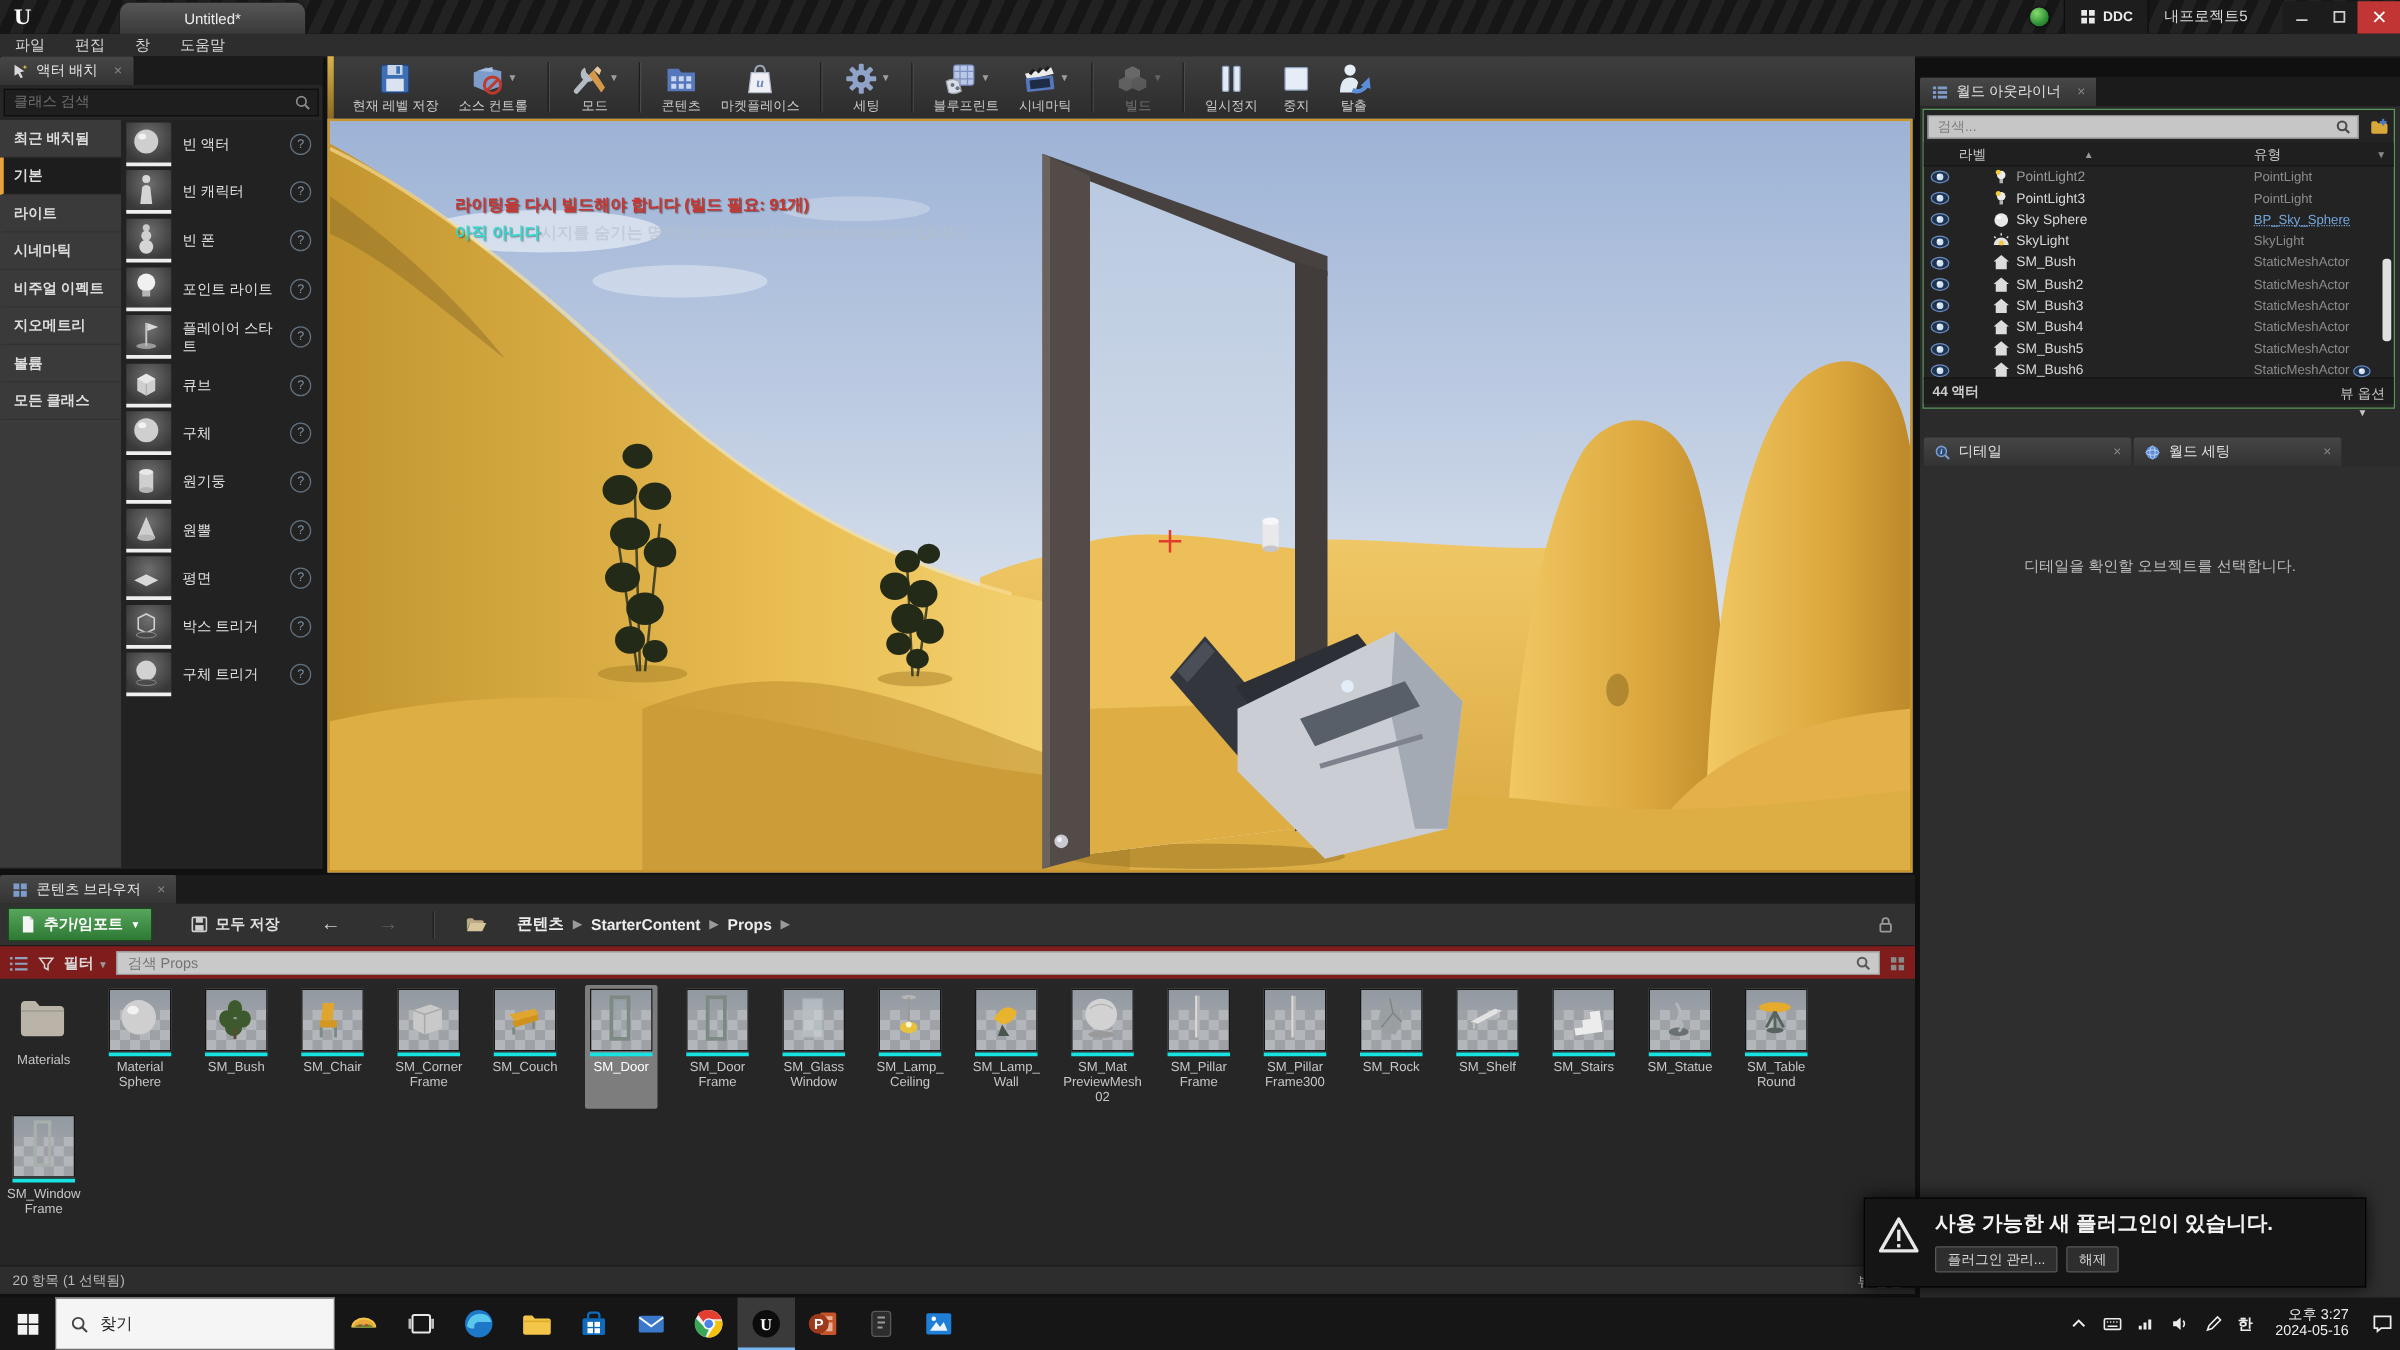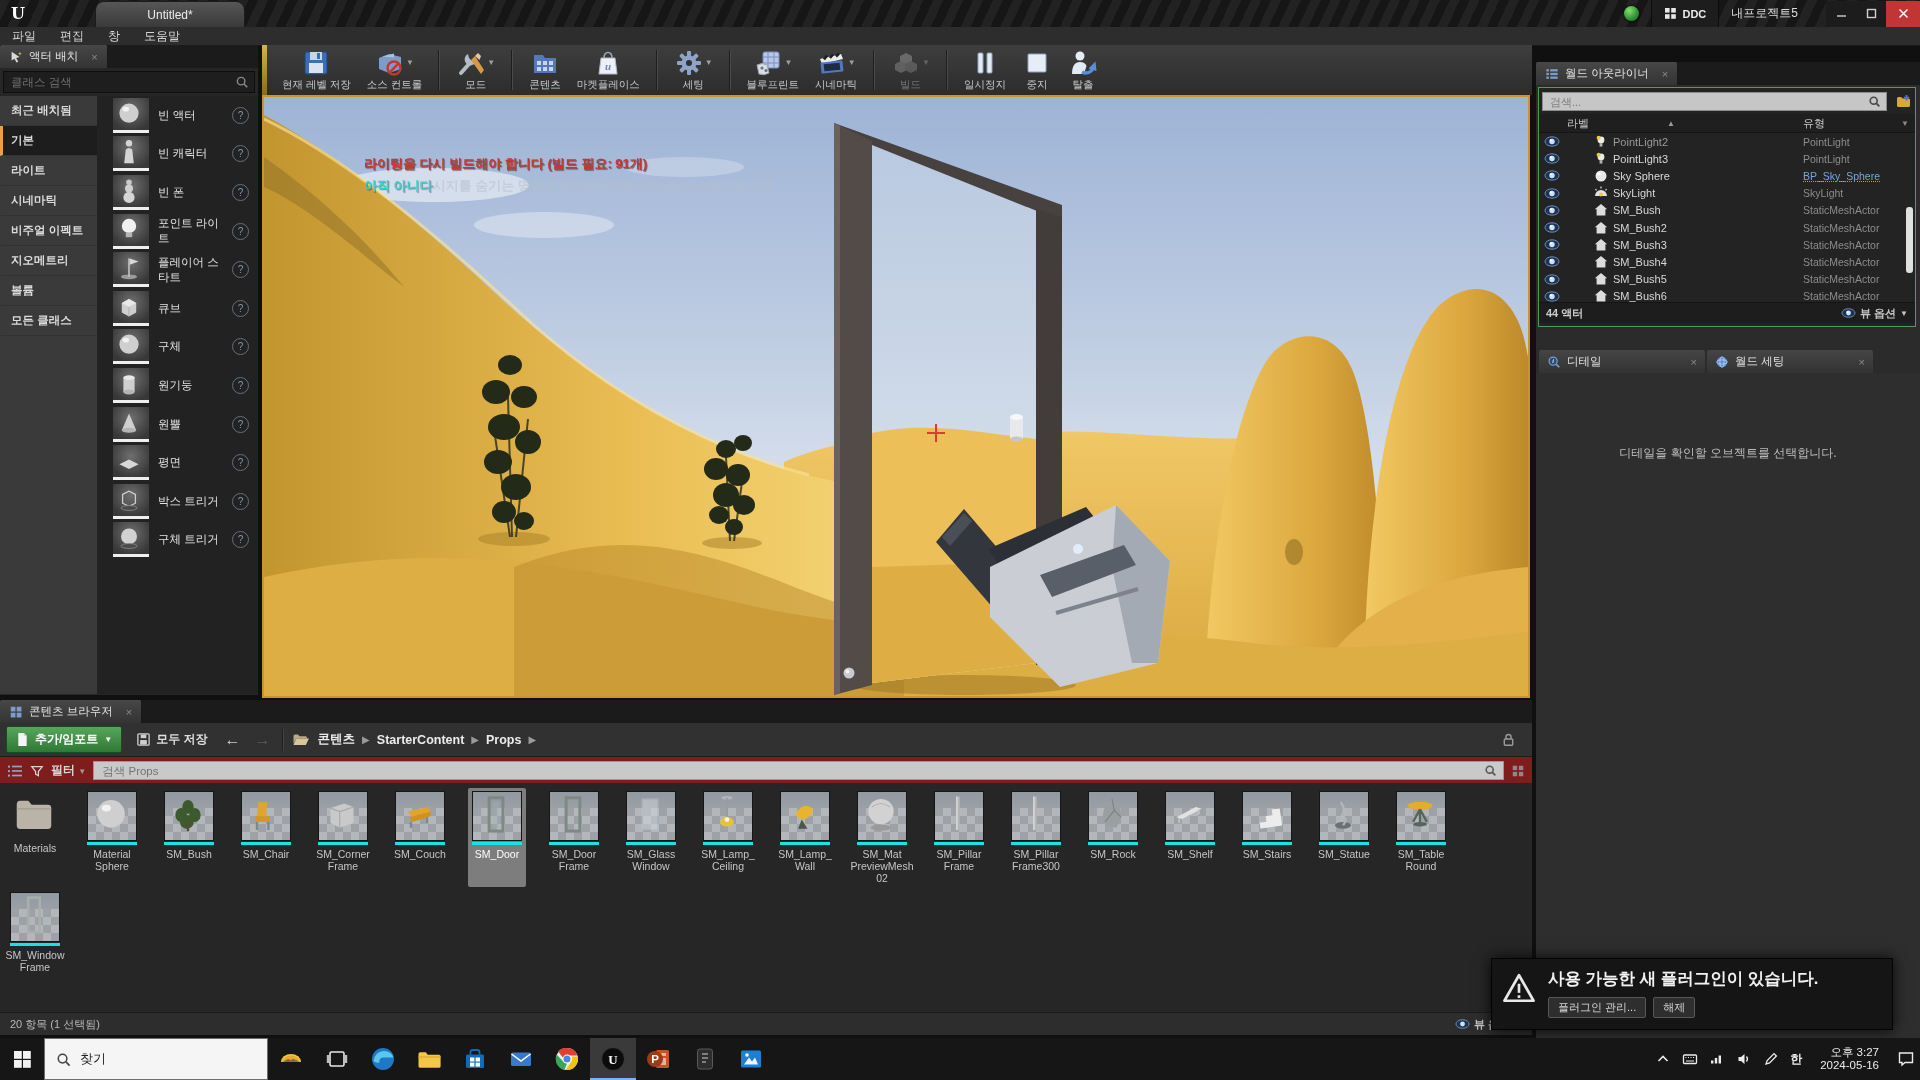--- a/index.html
+++ b/index.html
@@ -46,21 +46,21 @@
     margin:3px;height:20px;padding:0 5px;}
   .searchrow input{flex:1;background:transparent;border:none;outline:none;color:#bbb;
     font-size:11.5px;font-family:inherit;min-width:0;}
   .searchrow input::placeholder{color:#6f6f6f;}
   #pa-body{display:flex;height:598px;}
   #pa-cats{width:97px;background:#3a3a3a;}
   .pa-cat{height:29px;display:flex;align-items:center;padding-left:8px;font-size:11.5px;
     color:#dcdcdc;border-left:3px solid transparent;border-bottom:1px solid #323232;font-weight:bold;}
   .pa-cat.sel{background:#1d1d1d;border-left-color:var(--accent-orange);}
   #pa-items{flex:1;background:#222222;overflow:hidden;}
-  .pa-item{height:38.6px;display:flex;align-items:center;gap:9px;padding-left:16px;}
+  .pa-item{height:38.6px;display:flex;align-items:center;gap:9px;padding-left:4px;}
   .pa-thumb{width:36px;height:32px;border-bottom:3px solid #efefef;
     background:radial-gradient(circle at 50% 35%,#6f6f6f,#383838 80%);}
   .pa-item .lbl{font-size:11.5px;color:#e2e2e2;flex:1;}
   .pa-help{width:15px;height:15px;border-radius:50%;border:1.5px solid #62707e;color:#8595a5;
     font-size:10px;display:flex;align-items:center;justify-content:center;margin-right:9px;flex:none;}
 
   
   #toolbar{left:262px;top:45px;width:1270px;height:50px;
     background:linear-gradient(#3e3e3e,#2c2c2c);display:flex;align-items:stretch;border-bottom:1px solid #171717;}
   .tb-gold{width:5px;background:linear-gradient(180deg,#dab14b,#8a6a20);}
@@ -98,31 +98,31 @@
   .o-row .eye{width:25px;padding-left:5px;box-sizing:content-box;flex:none;}
   .o-row .spacer{width:24px;flex:none;}
   .o-row .ricon{width:20px;flex:none;}
   .o-row .lab{flex:1;color:#d8d8d8;overflow:hidden;white-space:nowrap;}
   .o-row.dim .lab{color:#9a9a9a;}
   .o-row .typ{width:112px;color:#8c8c8c;font-size:10.5px;flex:none;}
   .o-row .typ.link{color:var(--type-link-blue);text-decoration:underline;text-decoration-style:dotted;}
   .o-scroll{position:absolute;right:2px;top:74px;width:7px;height:66px;background:#e0e0e0;border-radius:3px;}
   .o-footer{height:20px;background:#1d1d1d;border-top:1px solid #141414;display:flex;align-items:center;
     padding:0 7px;font-size:11px;color:#cccccc;font-weight:bold;justify-content:center;}
-  .viewopts{margin-left:auto;display:flex;align-items:center;gap:4px;color:#c5c5c5;font-weight:bold;}
+  .viewopts{margin-left:auto;display:flex;align-items:center;gap:4px;color:#c5c5c5;font-weight:normal;flex-direction:column;}
   #rp-tabs{position:absolute;left:3px;top:288px;display:flex;gap:2px;}
   .rp-tab{width:150px;height:23px;display:flex;align-items:center;gap:6px;padding:0 8px;
     background:linear-gradient(#454545,#333333);color:#e0e0e0;font-size:11.5px;border-radius:2px 2px 0 0;}
   .rp-tab .x{margin-left:auto;color:#8a8a8a;font-size:11px;}
   #details-body{position:absolute;left:0;top:311px;width:384px;height:679px;background:#2e2e2e;}
   #details-msg{padding-top:72px;text-align:center;color:#bdbdbd;font-size:12px;}
 
   
   #content-browser{left:0;top:700px;width:1532px;height:335px;background:#292929;}
-  .cb-nav{height:33px;display:flex;align-items:center;gap:8px;padding:0 6px;background:#313131;
+  .cb-nav{height:33px;display:flex;align-items:center;gap:24px;padding:0 6px;background:#313131;
     border-bottom:1px solid #1d1d1d;}
   .btn-green{display:flex;align-items:center;gap:6px;background:linear-gradient(#58a55d,#2e7a35);
     border:1px solid #1b4a1f;border-radius:2px;height:25px;padding:0 9px;color:#fff;font-weight:bold;font-size:12px;}
   .cb-saveall{display:flex;align-items:center;gap:5px;color:#dedede;font-size:12px;padding:0 6px;font-weight:bold;}
   .nav-arrow{font-size:16px;color:#cccccc;padding:0 3px;font-weight:bold;}
   .nav-arrow.fwd{color:#5d5d5d;}
   .crumbs{display:flex;align-items:center;gap:7px;color:#ececec;font-weight:bold;font-size:12.5px;}
   .crumb-sep{color:#9a9a9a;font-size:10px;}
   .cb-lock{margin-left:auto;padding-right:10px;}
   .cb-filter{height:27px;display:flex;align-items:center;gap:7px;padding:0 7px;background:#7f1d1d;}

